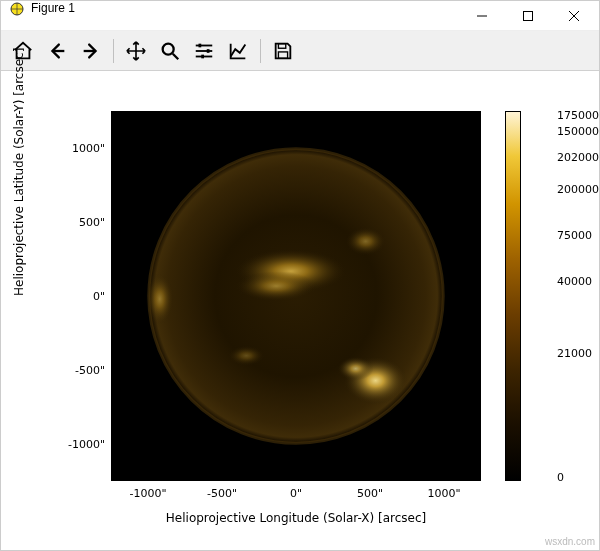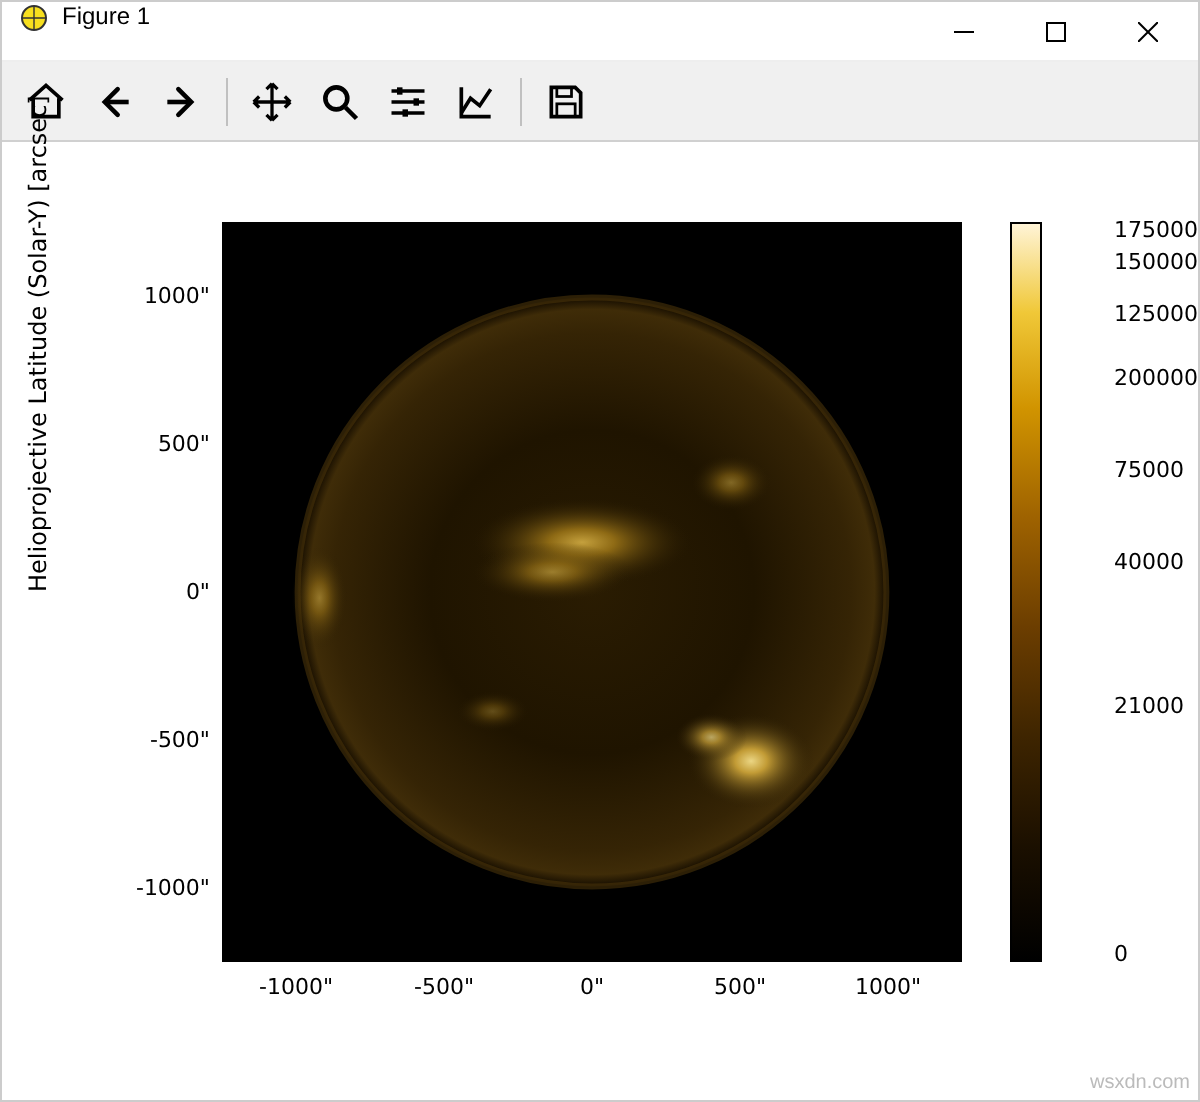--- a/index.html
+++ b/index.html
@@ -154,28 +154,29 @@
     <div class="tick ytick" style="top:299px">-500"</div>
     <div class="tick ytick" style="top:373px">-1000"</div>
 
     <div class="tick xtick" style="left:147px">-1000"</div>
     <div class="tick xtick" style="left:221px">-500"</div>
     <div class="tick xtick" style="left:295px">0"</div>
     <div class="tick xtick" style="left:369px">500"</div>
     <div class="tick xtick" style="left:443px">1000"</div>
 
     <div class="y-label">Helioprojective Latitude (Solar-Y) [arcsec]</div>
+    <div class="x-label">Helioprojective Longitude (Solar-X) [arcsec]</div>
 
     <div class="colorbar"></div>
 
     <div class="cbtick" style="top:406px">0</div>
     <div class="cbtick" style="top:282px">21000</div>
     <div class="cbtick" style="top:210px">40000</div>
     <div class="cbtick" style="top:164px">75000</div>
     <div class="cbtick" style="top:118px">200000</div>
-    <div class="cbtick" style="top:86px">125000</div>
+    <div class="cbtick" style="top:86px">202000</div>
     <div class="cbtick" style="top:60px">150000</div>
     <div class="cbtick" style="top:44px">175000</div>
 
     <div class="watermark">wsxdn.com</div>
   </div>
 
 </div>
 
 </body></html>

